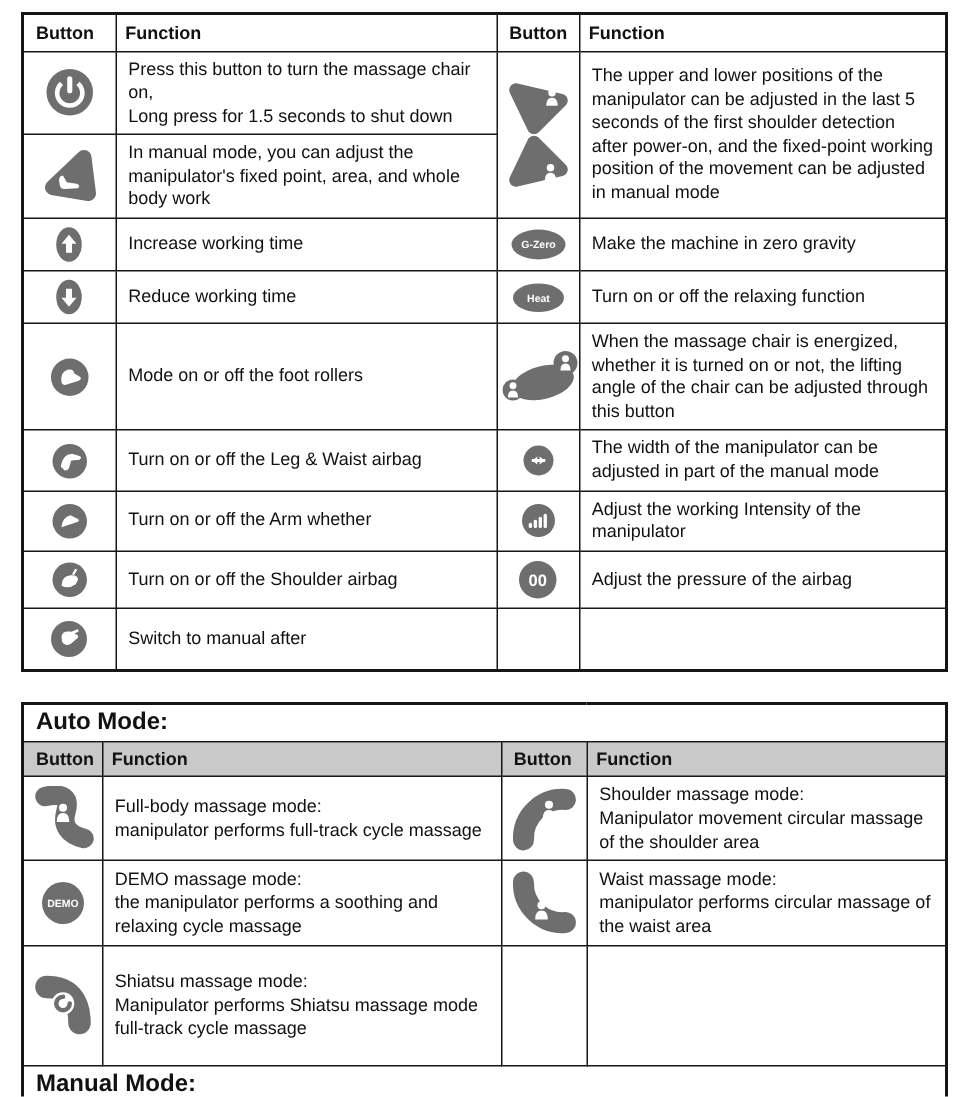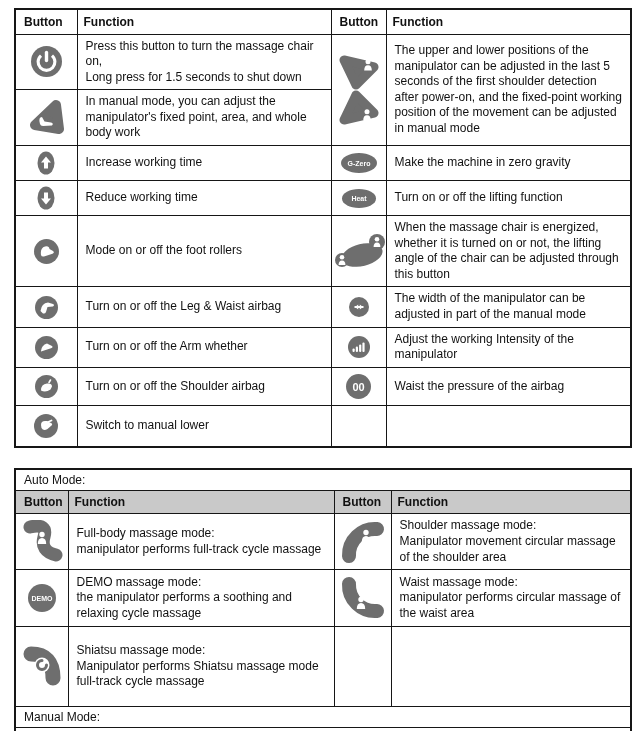--- a/index.html
+++ b/index.html
@@ -10,21 +10,21 @@
   }
   .page{padding:8px 12px 6px 14px;}
   table{border-collapse:collapse;table-layout:fixed;width:616px;}
   table.outer{border:2px solid #161616;}
   td,th{border:1px solid #161616;vertical-align:middle;padding:2px 4px;}
   th{font-size:12px;font-weight:bold;text-align:left;padding:4px 6px;margin-top:41px;}
   th.btn-col{text-align:left;padding-left:8px;}
   td.icon-cell{text-align:right;padding:3px 2px;}
   td.fn-cell{font-size:12px;line-height:1.3;padding:4px 8px;white-space:pre-line;}
   .gap{height:20px;}
-  .section-title{font-size:12px;font-weight:normal;padding:3px 8px;}
+  .section-title{font-size:16px;font-weight:bold;padding:3px 8px;}
   tr.hdr-gray th{background:#c9c9c9;}
   td.manual-text{font-size:11px;line-height:1.45;padding:8px 8px 26px 8px;white-space:pre-line;vertical-align:top;}
   svg{display:block;margin:0 auto;}
   svg text{font-family:"Liberation Sans","DejaVu Sans",sans-serif;}
 </style>
 </head>
 <body>
 
 <div class="page">
 
@@ -104,21 +104,21 @@
           <path d="M10 19.5 l5 -6 h-3 v-6 h-4 v6 h-3 z" fill="#fff"></path>
         </svg>
       </td>
       <td class="fn-cell">Reduce working time</td>
       <td class="icon-cell">
         <svg width="38" height="21" viewBox="0 0 38 21">
           <ellipse cx="19" cy="10.5" rx="17" ry="9.5" fill="#6e6e6e"></ellipse>
           <text x="19" y="13" font-size="7" font-weight="bold" fill="#fff" text-anchor="middle">Heat</text>
         </svg>
       </td>
-      <td class="fn-cell">Turn on or off the lifting function</td>
+      <td class="fn-cell">Turn on or off the relaxing function</td>
     </tr>
 
     <tr style="height:43px">
       <td class="icon-cell">
         <svg width="27" height="27" viewBox="0 0 27 27">
           <circle cx="13.5" cy="13.5" r="12.5" fill="#6e6e6e"></circle>
           <path d="M8 17 q-1 -7 4 -8.5 q4 -1 4.5 2.5 l3.5 2 q2 1.5 -0.5 2.8 l-8.5 2.7 q-2.5 0.5 -3 -1.5 z" fill="#fff"></path>
         </svg>
       </td>
       <td class="fn-cell">Mode on or off the foot rollers</td>
@@ -190,32 +190,32 @@
           <path d="M15 8.5 l1.5 -2.5" stroke="#fff" stroke-width="1.6" stroke-linecap="round"></path>
         </svg>
       </td>
       <td class="fn-cell">Turn on or off the Shoulder airbag</td>
       <td class="icon-cell">
         <svg width="27" height="27" viewBox="0 0 27 27">
           <circle cx="13.5" cy="13.5" r="12.5" fill="#6e6e6e"></circle>
           <text x="13.5" y="17.5" font-size="11" font-weight="bold" fill="#fff" text-anchor="middle">00</text>
         </svg>
       </td>
-      <td class="fn-cell">Waist the pressure of the airbag</td>
+      <td class="fn-cell">Adjust the pressure of the airbag</td>
     </tr>
 
     <tr style="height:42px">
       <td class="icon-cell">
         <svg width="26" height="26" viewBox="0 0 26 26">
           <circle cx="13" cy="13" r="12" fill="#6e6e6e"></circle>
           <path d="M8 12 q0 -4 4 -4 l2 0 4 2 q2 1 0.5 2.5 l-4 3.5 q-4 2.5 -6 -1 z" fill="#fff"></path>
           <path d="M15 9 l3.5 -1.5" stroke="#fff" stroke-width="1.8" stroke-linecap="round"></path>
         </svg>
       </td>
-      <td class="fn-cell">Switch to manual lower</td>
+      <td class="fn-cell">Switch to manual after</td>
       <td class="icon-cell"></td>
       <td class="fn-cell"></td>
     </tr>
   </tbody>
     </table>
 
   <div class="gap"></div>
 
   <table class="outer">
     <colgroup>

